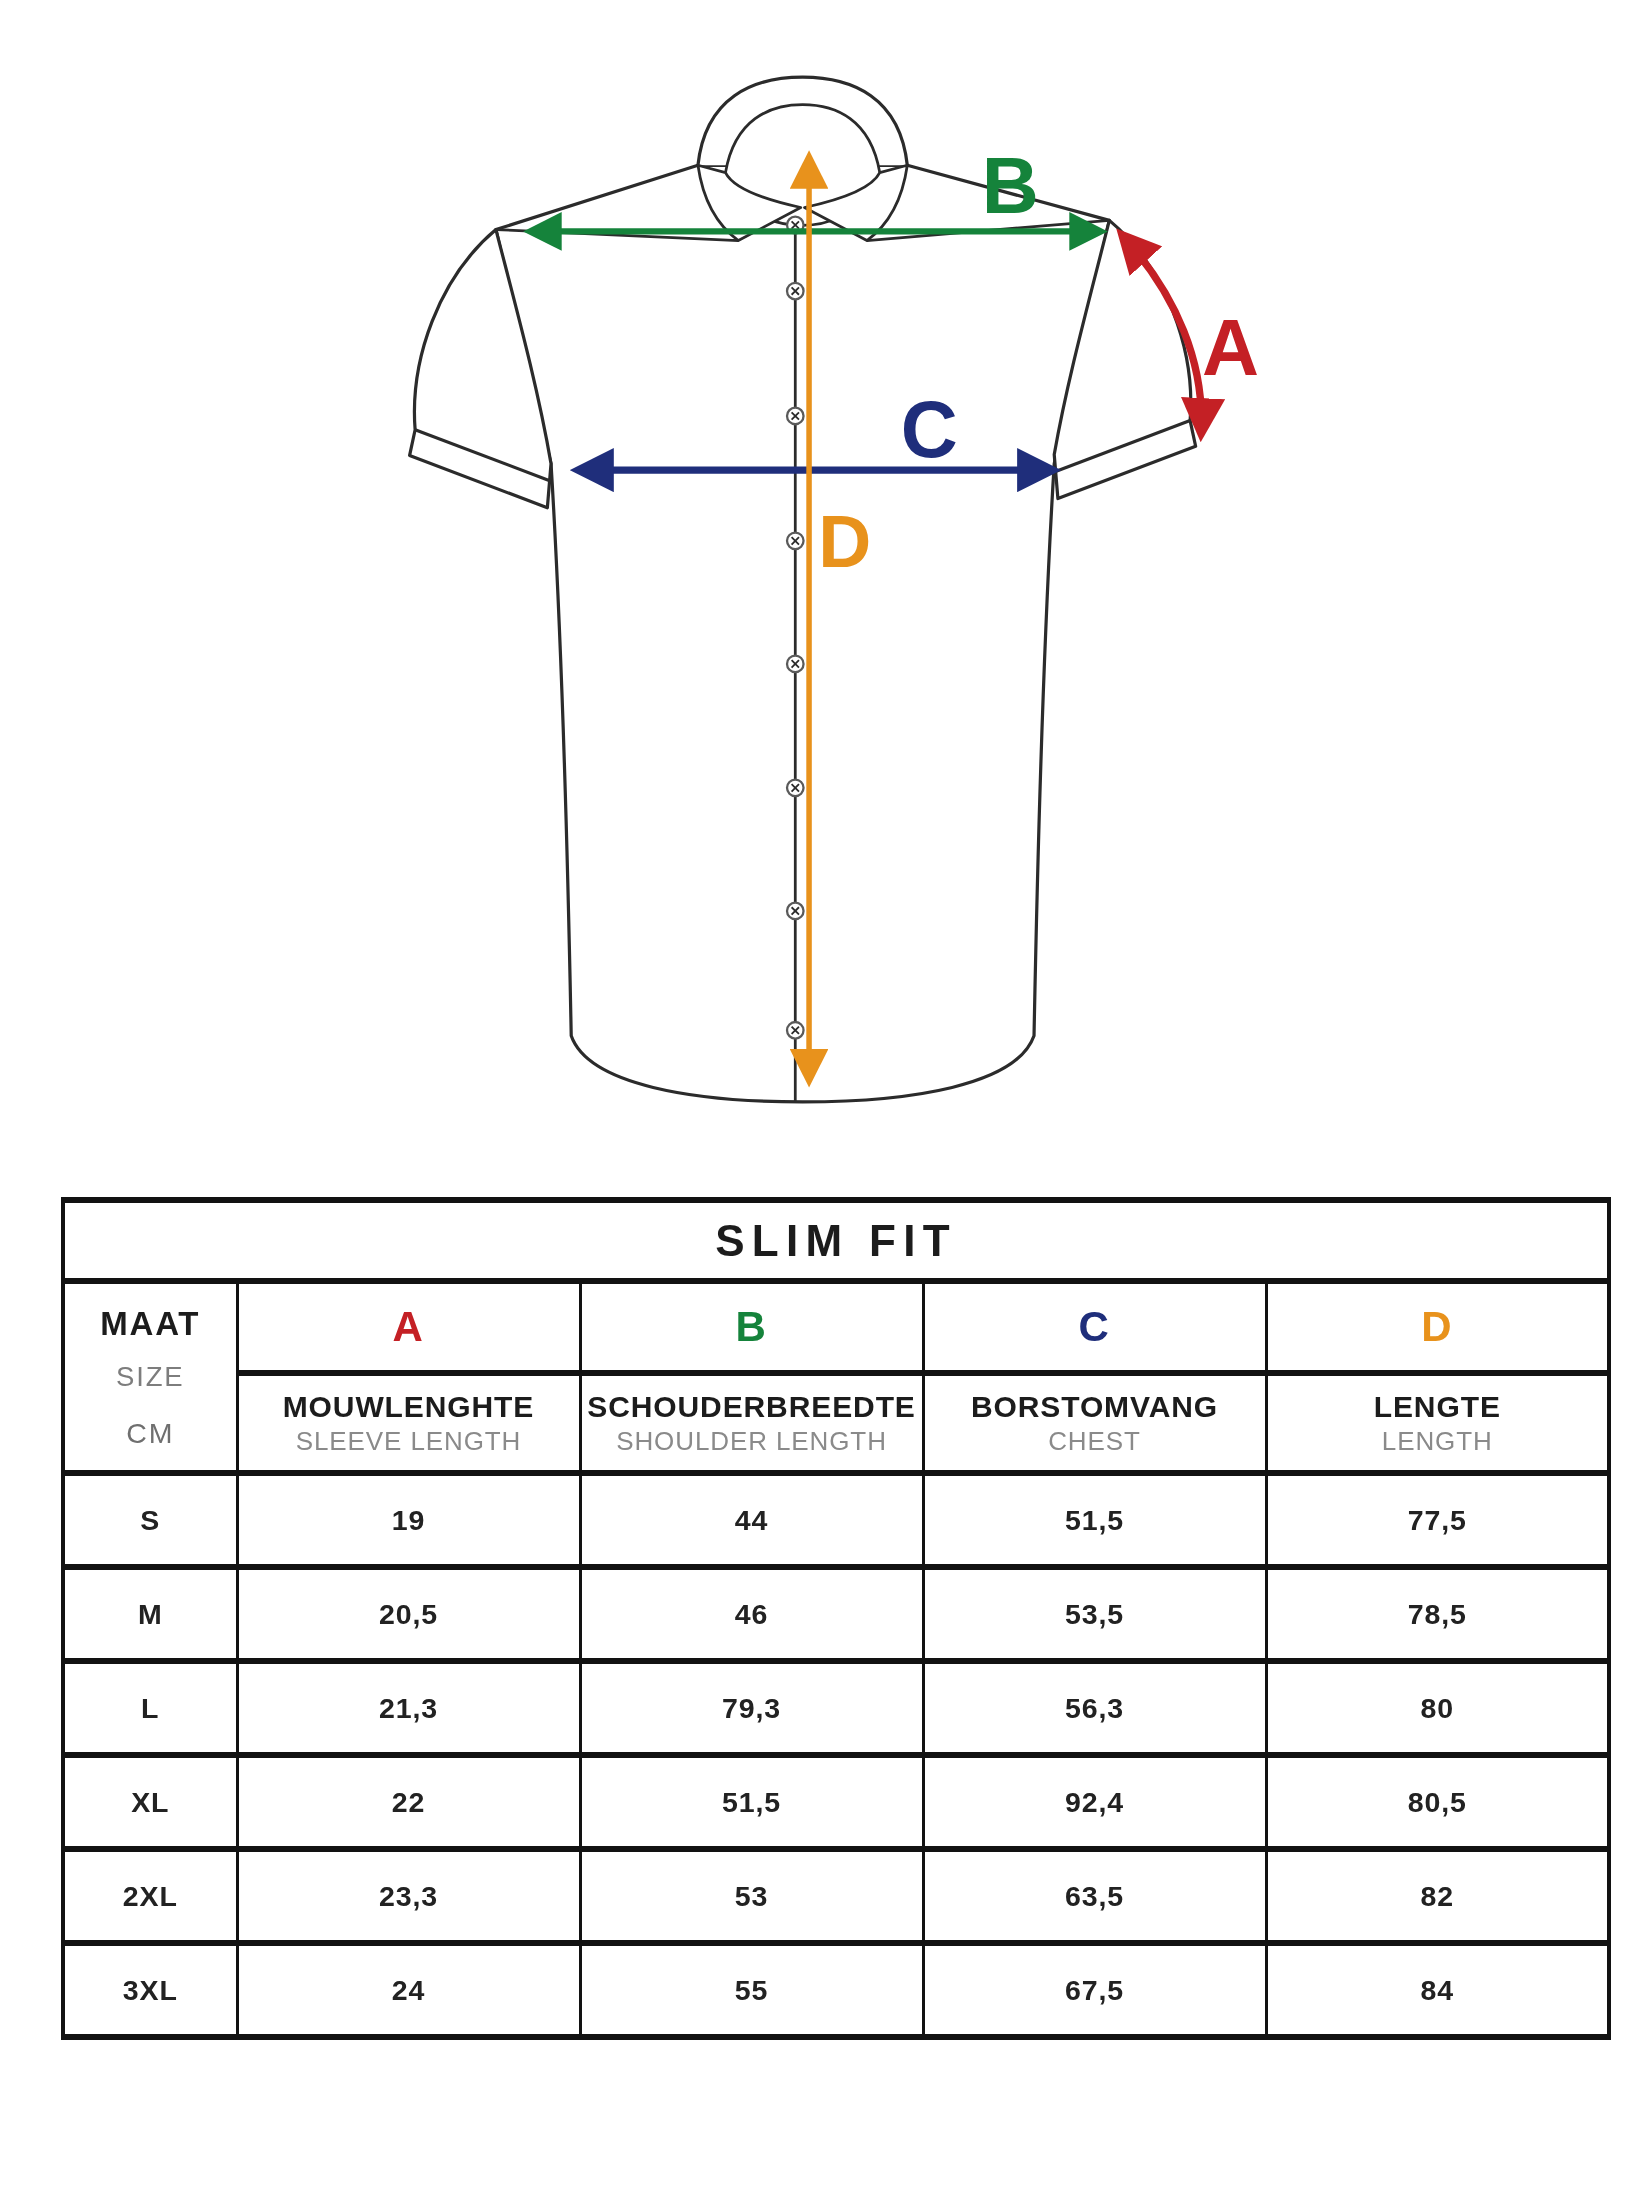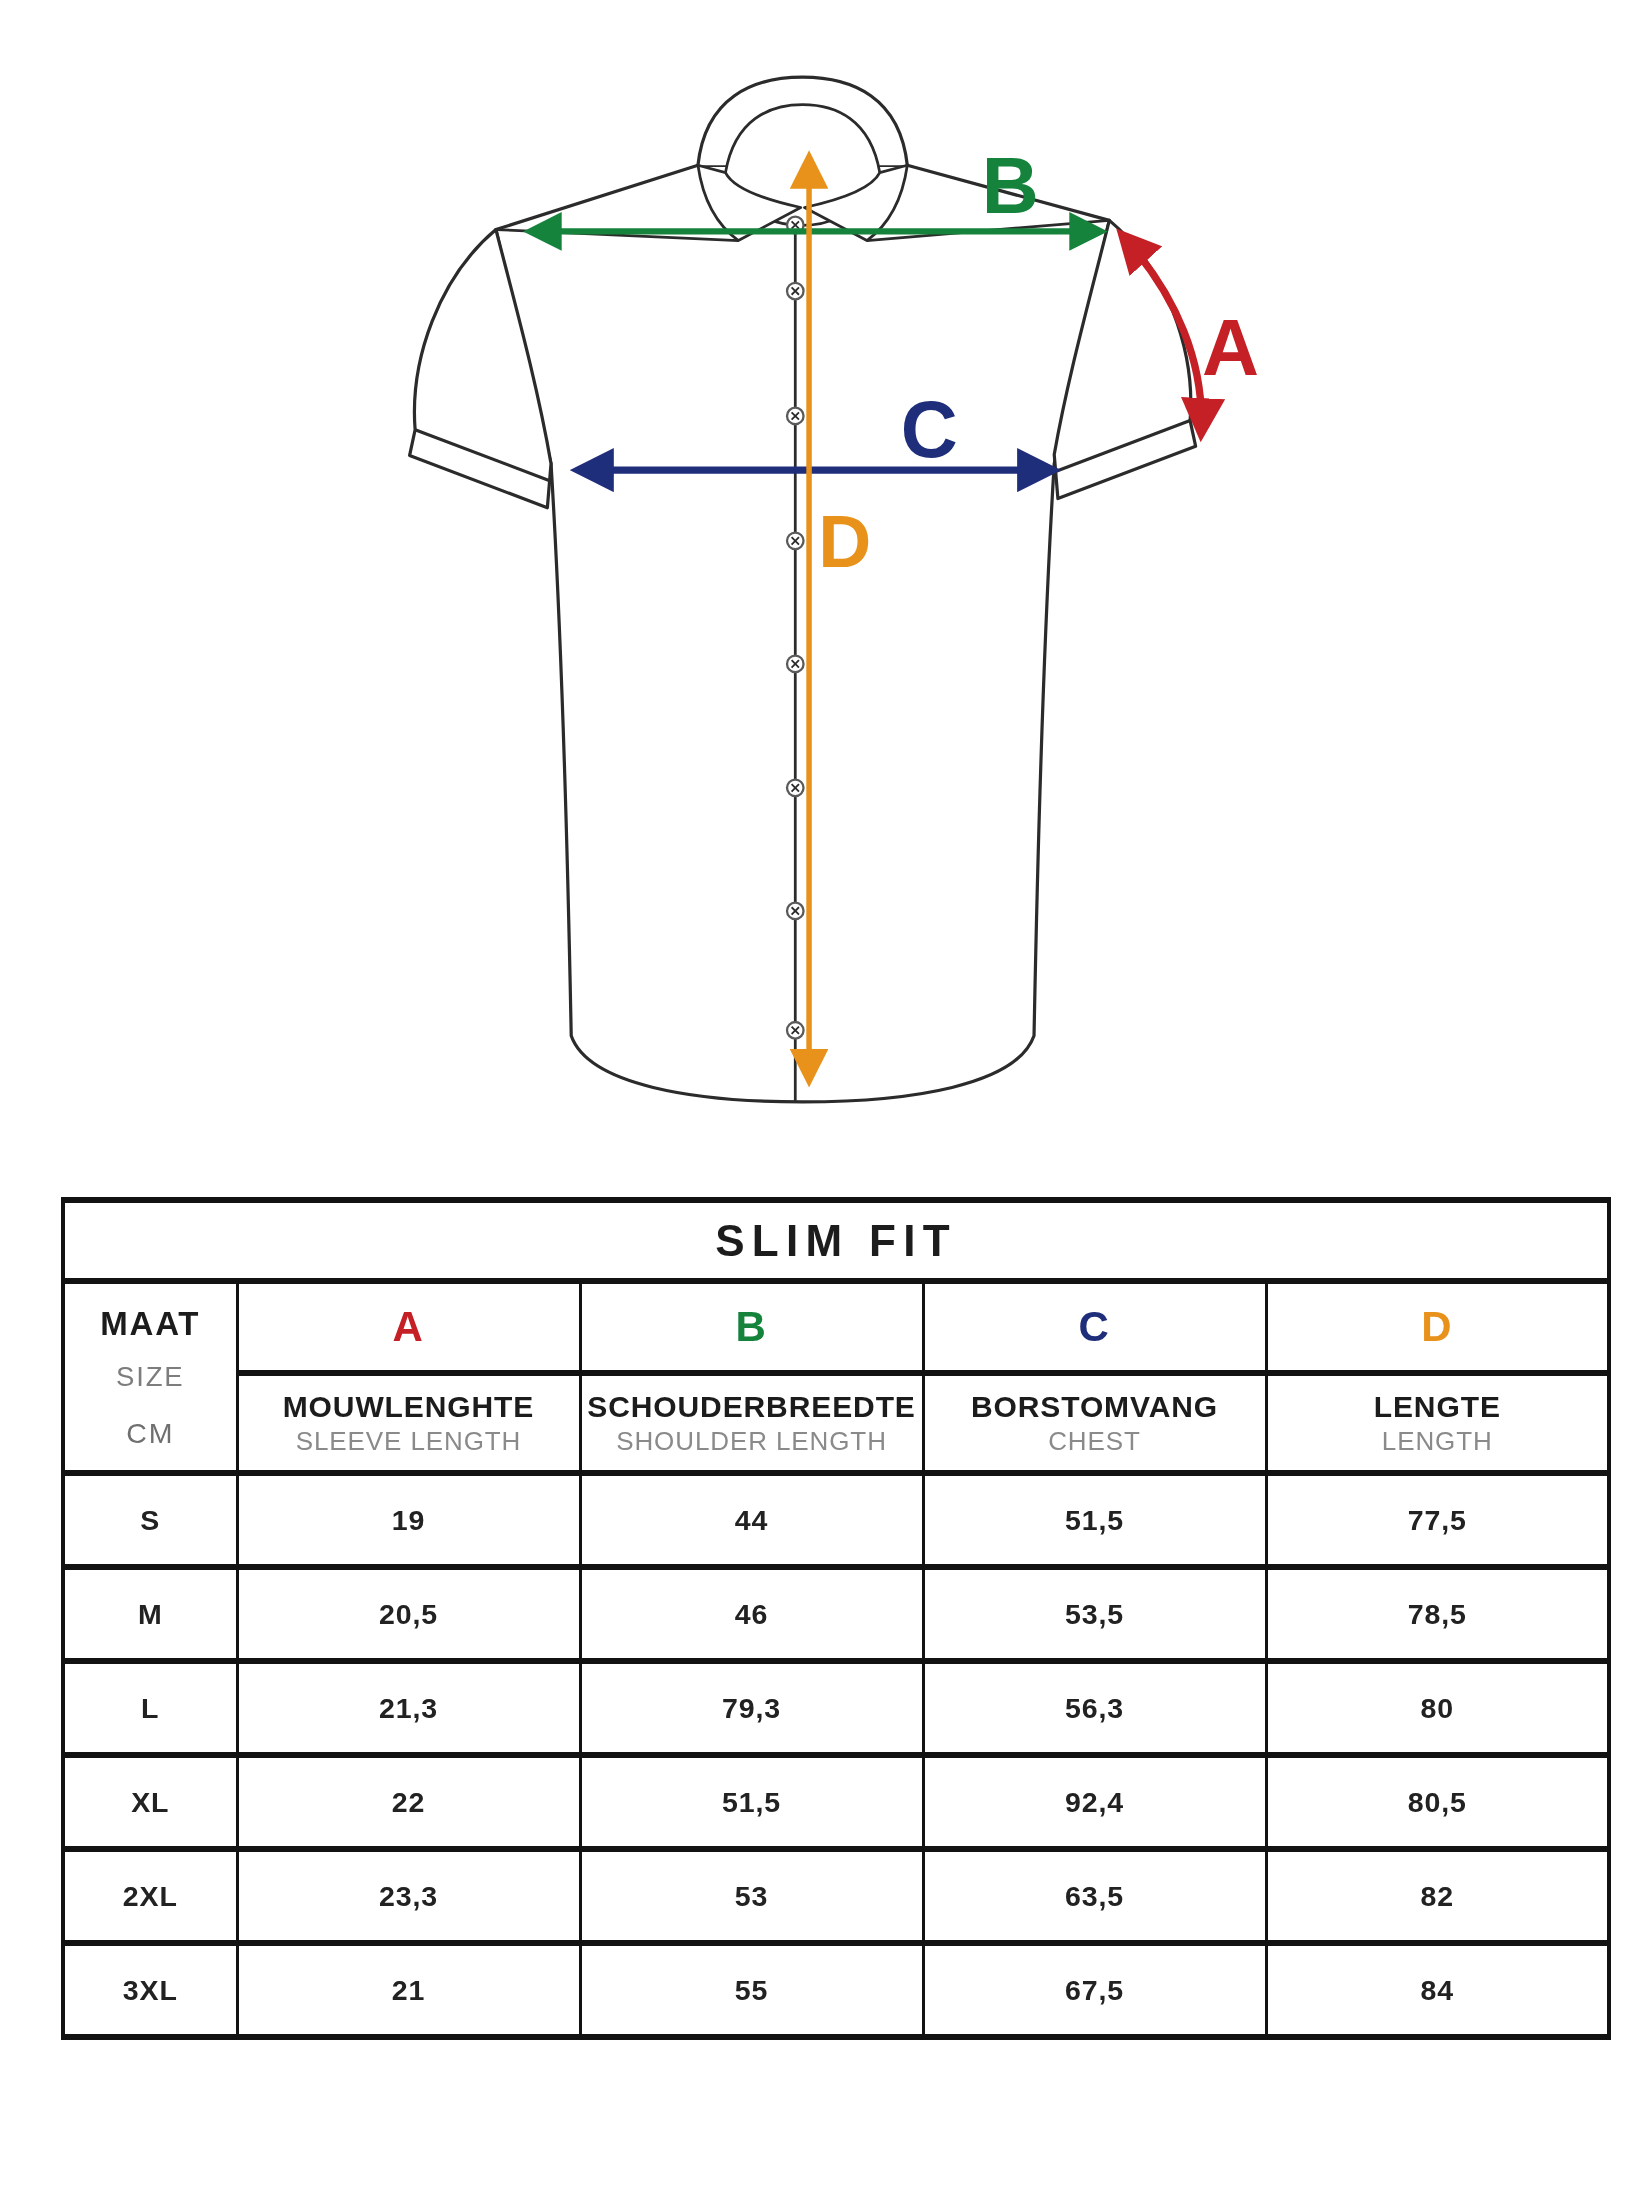--- a/index.html
+++ b/index.html
@@ -167,21 +167,21 @@
   </tr>
   <tr class="data-row">
     <td>2XL</td>
     <td>23,3</td>
     <td>53</td>
     <td>63,5</td>
     <td>82</td>
   </tr>
   <tr class="data-row">
     <td>3XL</td>
-    <td>21</td>
+    <td>24</td>
     <td>55</td>
     <td>67,5</td>
     <td>84</td>
   </tr>
 </tbody>
     </table>
 </div>
 
 
 </body></html>

